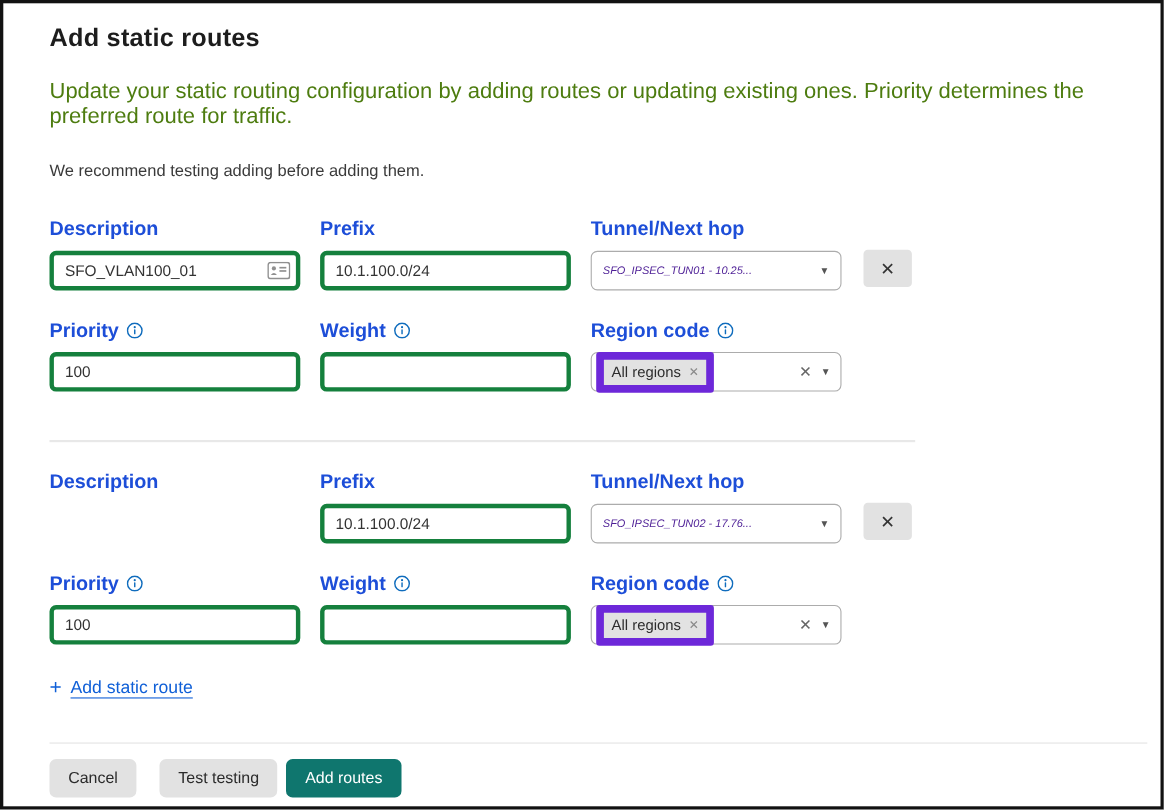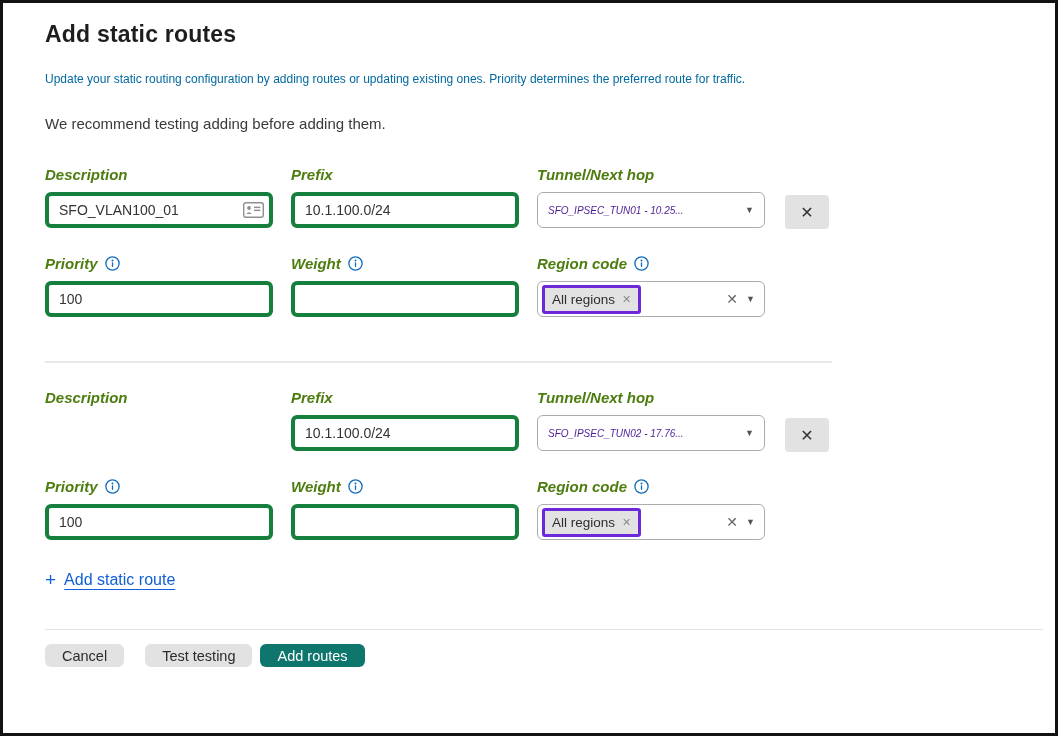--- a/index.html
+++ b/index.html
@@ -10,31 +10,31 @@
     border: 3px solid #121212;
     background: #fff;
     overflow: hidden;
   }
   .content { padding: 14px 28px 0 42px; }
 
   .page-title {
     font-size: 23px; font-weight: 600; color: #1d1d1d;
     letter-spacing: .2px; margin-top: 4px;
   }
-  .subtitle { margin-top: 24px; font-size: 12px; color: #0369a1; }
+  .subtitle { margin-top: 24px; font-size: 20px; color: #4d7c0f; }
   .note     { margin-top: 29px; font-size: 15px; color: #3a3a3a; }
 
   .route-section { margin-top: 34px; }
   .field-row { display: flex; gap: 18px; align-items: flex-start; }
   .field-row + .field-row { margin-top: 26px; }
   .field { width: 228px; }
   .field-label {
     display: flex; align-items: center; gap: 7px;
-    font-size: 15px; font-weight: 600; color: #4d7c0f;
-    margin-bottom: 9px; white-space: nowrap; font-style: italic;
+    font-size: 18px; font-weight: 600; color: #1d4ed8;
+    margin-bottom: 9px; white-space: nowrap;
   }
   .info-icon { display: inline-flex; line-height: 0; cursor: pointer; }
 
   .text-input {
     width: 100%; height: 36px;
     border: 4px solid #15803d; border-radius: 6px;
     padding: 0 10px; font-size: 14px; color: #333;
     font-family: "Liberation Sans", "DejaVu Sans", sans-serif;
     background: #fff; outline: none;
   }
@@ -60,21 +60,21 @@
 
   .multiselect {
     width: 100%; height: 36px;
     border: 1px solid #acacac; border-radius: 6px;
     background: #fff; cursor: pointer;
     display: flex; align-items: center;
     padding: 0 9px 0 4px; gap: 8px;
   }
   .chip {
     display: inline-flex; align-items: center; gap: 7px;
-    background: #e2e2e2; border: 3px solid #6d28d9; border-radius: 3px;
+    background: #e2e2e2; border: 7px solid #6d28d9; border-radius: 3px;
     padding: 4px 7px; font-size: 13.5px; color: #2e2e2e;
     max-width: 130px; white-space: nowrap;
   }
   .chip-x { font-size: 11px; color: #8a8a8a; cursor: pointer; }
   .ms-spacer { flex: 1; }
   .ms-clear { font-size: 14px; color: #666; cursor: pointer; }
 
   .remove-route-btn {
     width: 44px; height: 34px; flex: none;
     margin-left: 2px; margin-top: 29px;
@@ -95,21 +95,21 @@
   }
   .add-route-link .plus { font-size: 19px; font-weight: 400; line-height: 1; }
   .add-route-link .link-text { text-decoration: underline; text-underline-offset: 4px; }
 
   .footer-divider {
     width: 998px; border: none; border-top: 1px solid #e3e3e3;
     margin-top: 39px;
   }
   .footer-actions { display: flex; align-items: center; margin-top: 14px; }
   .btn {
-    height: 23px; border: none; border-radius: 6px;
+    height: 35px; border: none; border-radius: 6px;
     font-size: 14.5px; cursor: pointer; padding: 0 17px;
     font-family: "Liberation Sans", "DejaVu Sans", sans-serif;
   }
   .btn-secondary { background: #e2e2e2; color: #2b2b2b; }
   .btn-cancel { margin-right: 21px; }
   .btn-test { margin-right: 8px; }
   .btn-primary { background: #0f766e; color: #fff; }
 </style>
 </head>
 <body>

